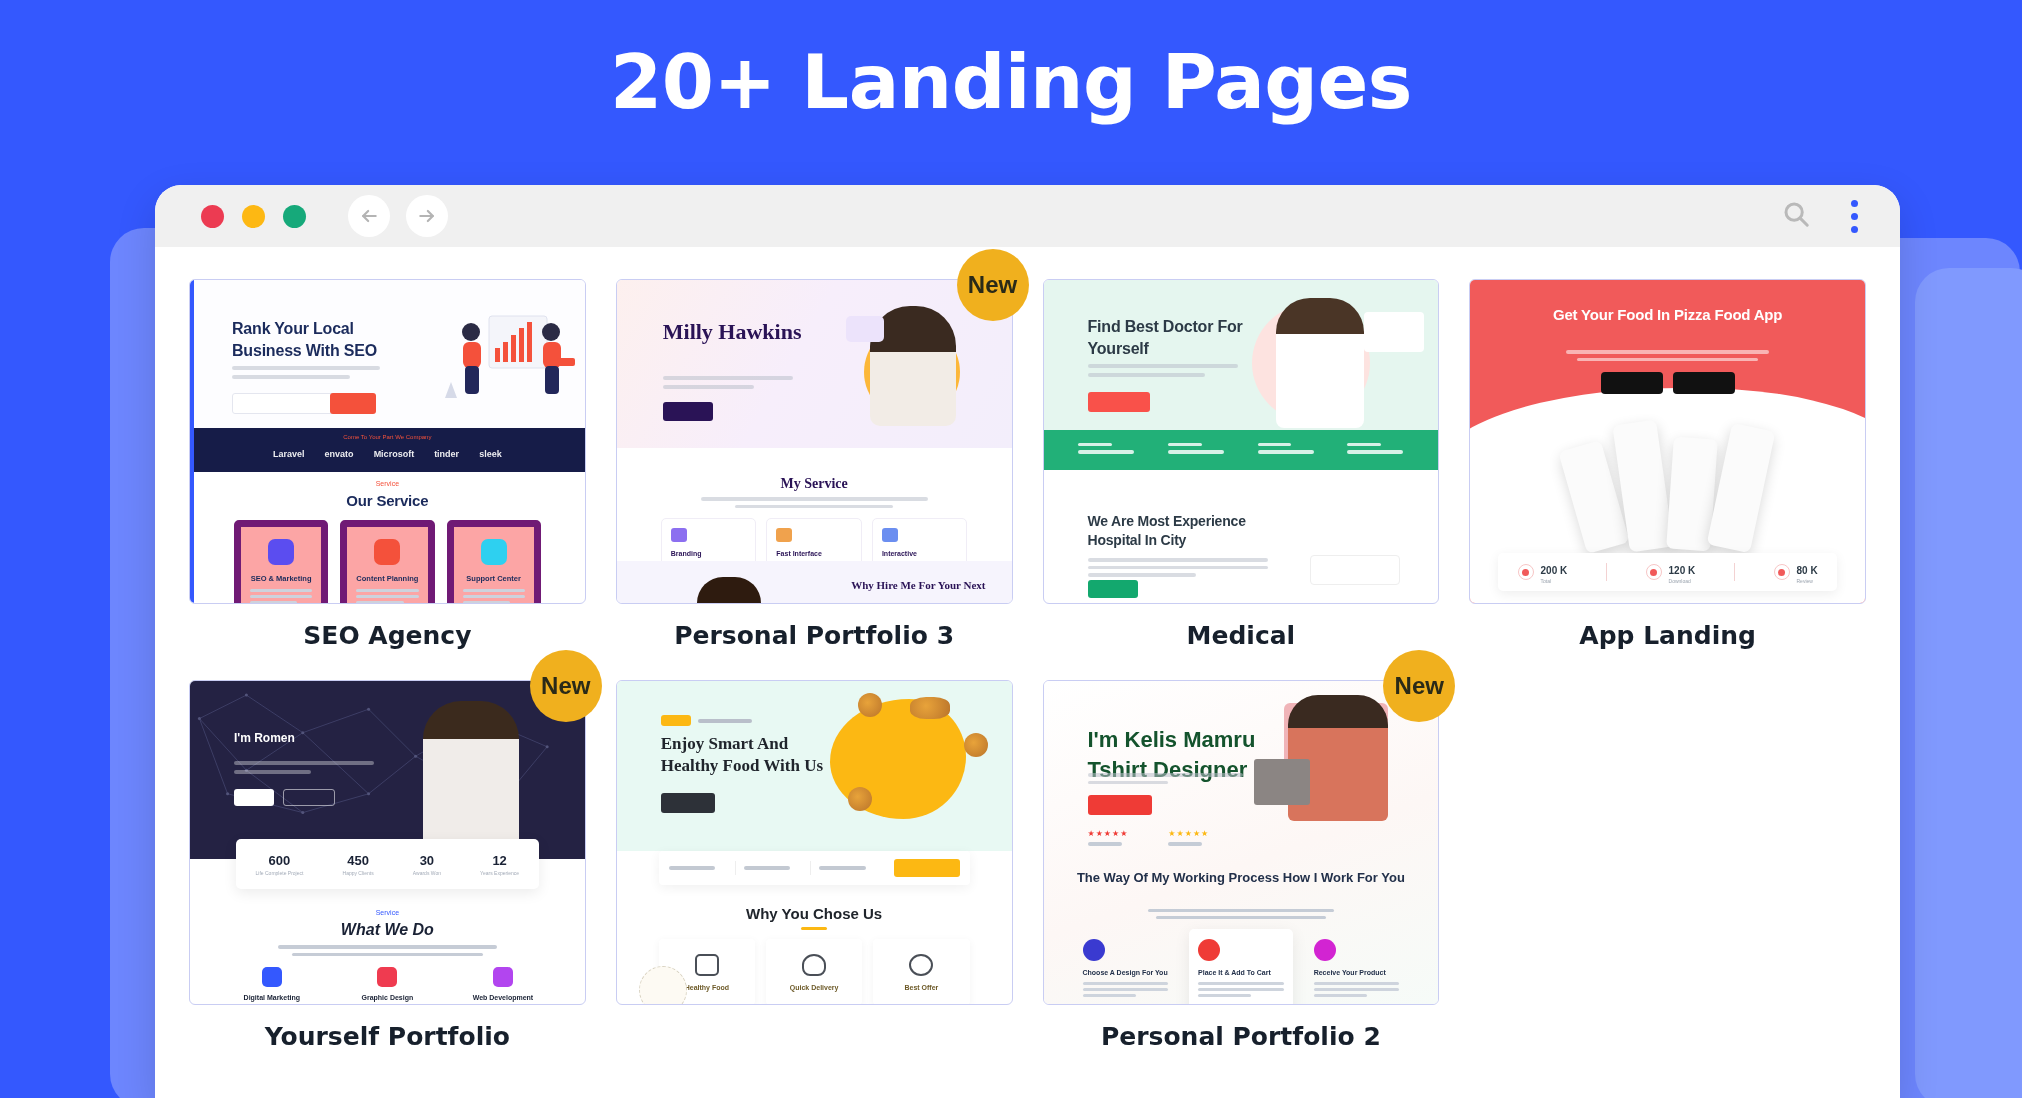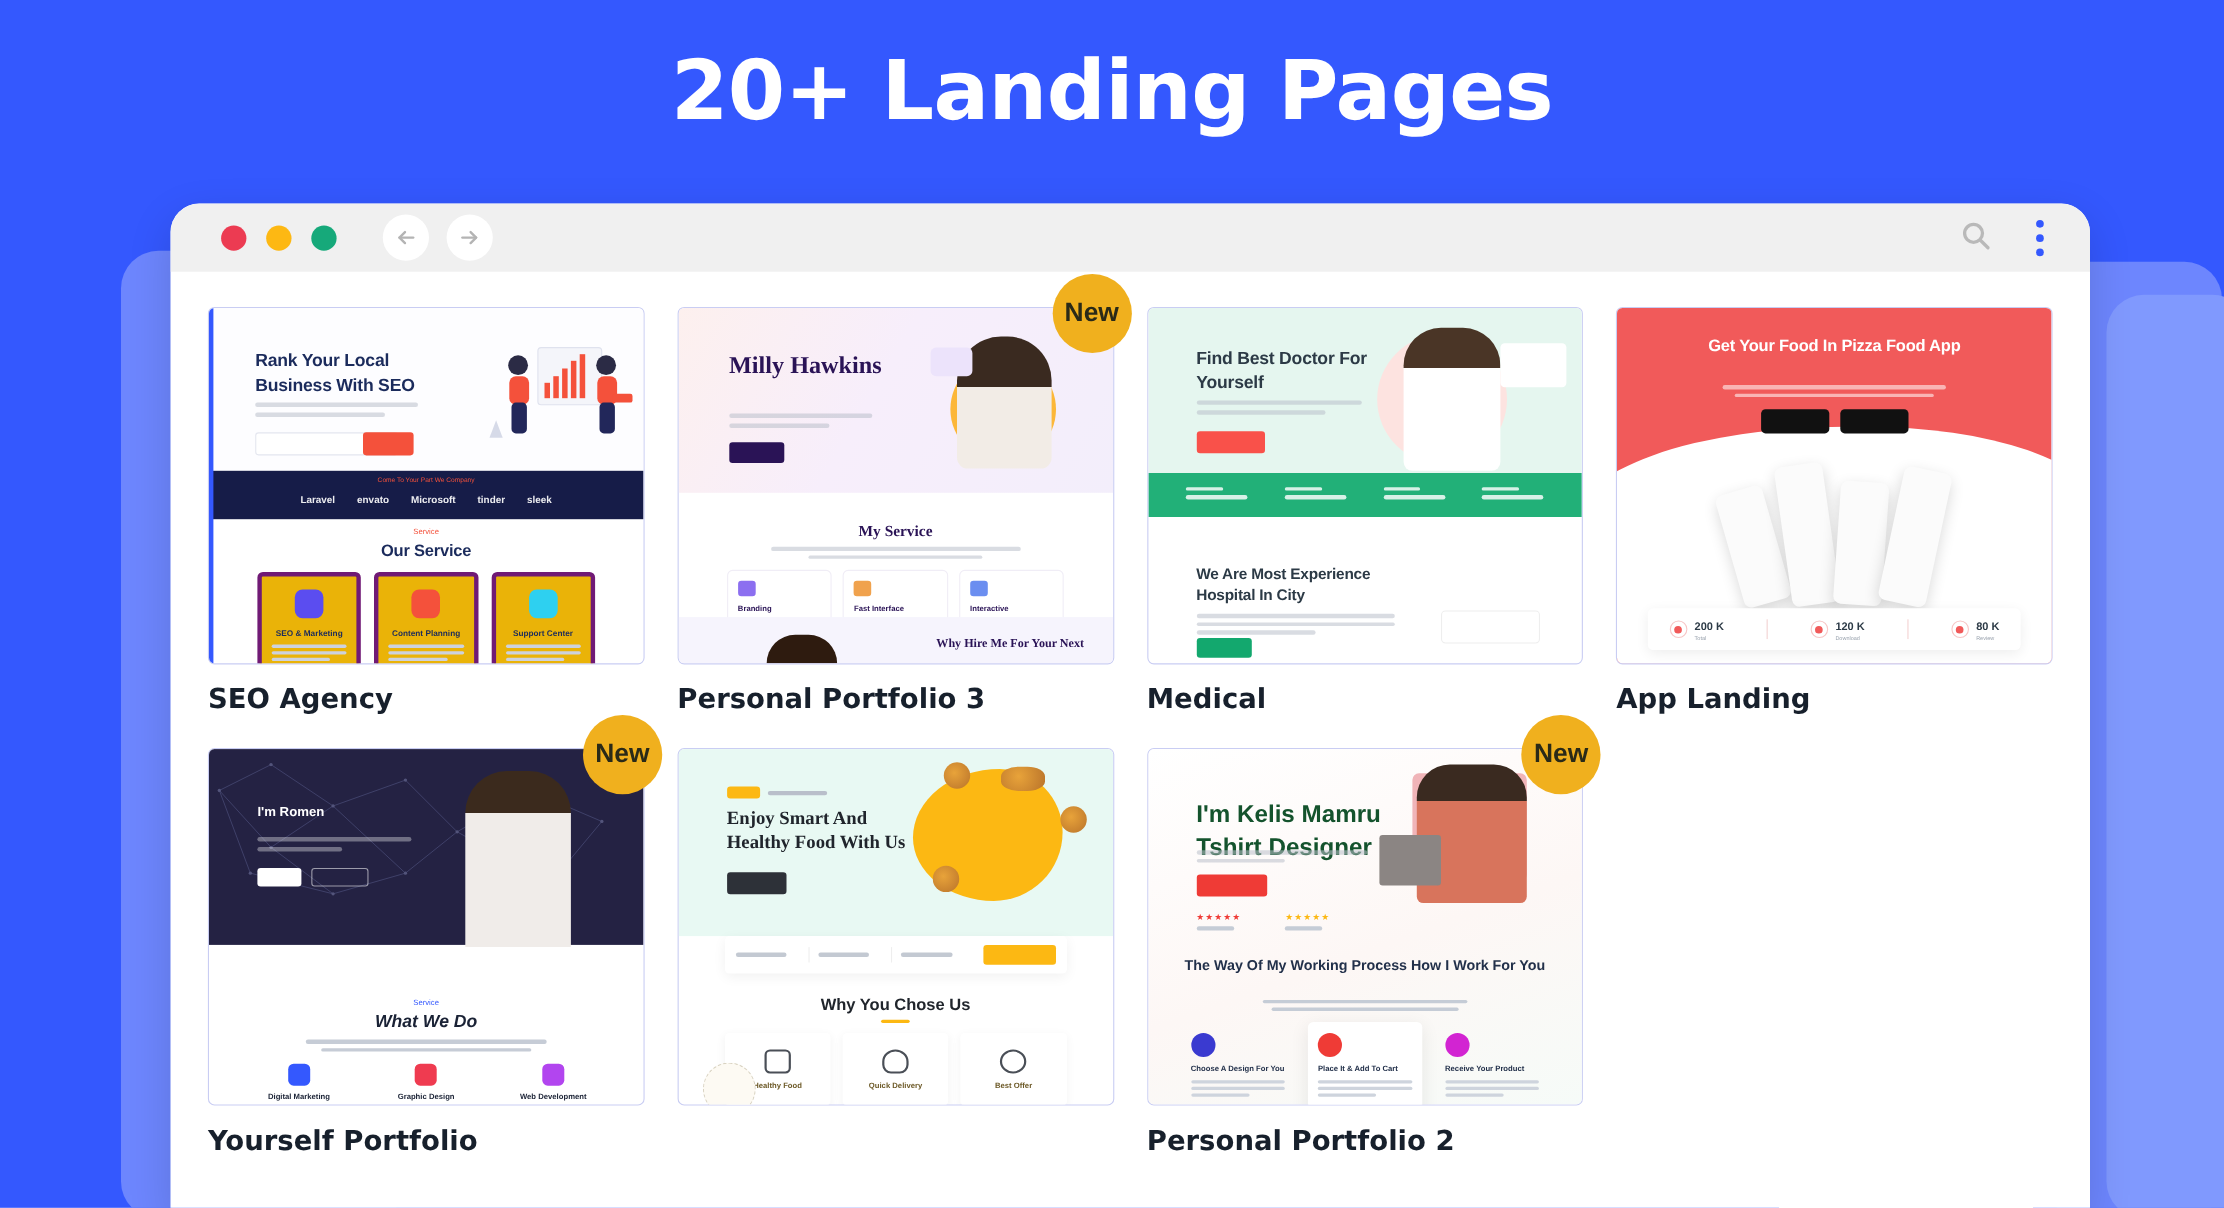--- a/index.html
+++ b/index.html
@@ -71,21 +71,21 @@
     border: 1px solid #c9cdf3;
     border-radius: 6px;
     background: #ffffff;
     overflow: hidden;
   }
   .card.left-accent::before {
     content: ""; position: absolute; left: 0; top: 0; bottom: 0; width: 4px;
     background: #3458fe; z-index: 6;
   }
   .card-label {
-    margin-top: 17px; 
+    margin-top: 17px; text-align: center;
     font-size: 25px; font-weight: bold; color: #17202c;
     font-family: "DejaVu Sans", sans-serif;
   }
   .badge-new {
     position: absolute; right: -16px; top: -30px;
     width: 72px; height: 72px; border-radius: 50%;
     background: #f0b01e; color: #2a2a18;
     display: flex; align-items: center; justify-content: center;
     font-size: 24px; font-weight: bold; z-index: 30;
   }
@@ -103,21 +103,21 @@
   .seo-form { position:absolute; left: 42px; top: 113px; width: 130px; height: 21px; border:1px solid #e4e6ef; border-radius:3px; background:#fff; }
   .seo-formbtn { position:absolute; left:140px; top:113px; width: 46px; height:21px; background:#f4513b; border-radius:3px; }
   .seo-illus { position:absolute; right: 8px; top: 22px; width: 140px; height: 112px; }
   .seo-band { position:absolute; left:0; right:0; top: 148px; height: 44px; background:#161c48; }
   .seo-band .logos { display:flex; gap:20px; justify-content:center; align-items:center; height:100%; padding-top:8px; }
   .seo-band .logos span { color:#fff; font-size:9px; opacity:.92; font-weight:bold; }
   .seo-band .tiny { position:absolute; left:0; right:0; top:6px; text-align:center; font-size:6px; color:#f4513b; }
   .seo-svc-t { position:absolute; left:0; right:0; top: 212px; text-align:center; font-size: 15px; color:#1b2b5c; }
   .seo-svc-tag { position:absolute; left:0; right:0; top: 200px; text-align:center; font-size: 7px; color:#f4513b; }
   .seo-cards { position:absolute; left: 44px; right: 44px; top: 240px; display:flex; gap: 12px; }
-  .seo-cards .sc { flex:1; height: 92px; border:4px solid #701a75; border-radius:5px; background:#eab308; padding-top: 12px; text-align:center; }
+  .seo-cards .sc { flex:1; height: 92px; border:7px solid #701a75; border-radius:5px; background:#fca5a5; padding-top: 12px; text-align:center; }
   .seo-cards .ic { width: 26px; height: 26px; border-radius:7px; margin: 0 auto 9px; }
   .seo-cards .nm { font-size: 7.5px; font-weight:bold; color:#1b2b5c; margin-bottom:6px; }
   .seo-cards .tx { height:3px; background:#cdd2dd; margin: 3px 9px; border-radius:2px; }
 
   
   .pp3-hero { position:absolute; left:0; right:0; top:0; height: 168px;
     background: linear-gradient(120deg,#fdf0ee 0%,#f7eefb 45%,#f3eefb 100%); }
   .pp3-name { position:absolute; left: 46px; top: 40px; font-size: 22px; color:#2a1356; line-height:1.12;
     font-family:"Liberation Serif", serif; font-weight:bold; }
   .pp3-sub { position:absolute; left:46px; top: 96px; width: 130px; }
@@ -546,20 +546,38 @@
           <div class="pp-person"></div>
           <div class="pp-name">I'm Romen</div>
           <div class="pp-sub">
               <div></div>
               <div style="width:55%"></div>
             </div>
           <div class="pp-btns">
             <div class="b1"></div>
             <div class="b2"></div>
           </div>
+          <div class="pp-stats">
+            <div>
+              <div class="sv">600</div>
+              <div class="sl">Life Complete Project</div>
+            </div>
+            <div>
+              <div class="sv">450</div>
+              <div class="sl">Happy Clients</div>
+            </div>
+            <div>
+              <div class="sv">30</div>
+              <div class="sl">Awards Won</div>
+            </div>
+            <div>
+              <div class="sv">12</div>
+              <div class="sl">Years Experience</div>
+            </div>
+          </div>
           <div class="pp-tag">Service</div>
           <div class="pp-h2">What We Do</div>
           <div class="pp-p">
               <div style="width:92%"></div>
               <div style="width:80%"></div>
             </div>
           <div class="pp-cards">
             <div class="sc">
               <div class="ic" style="background:#3458fe"></div>
               <div class="nm">Digital Marketing</div>

